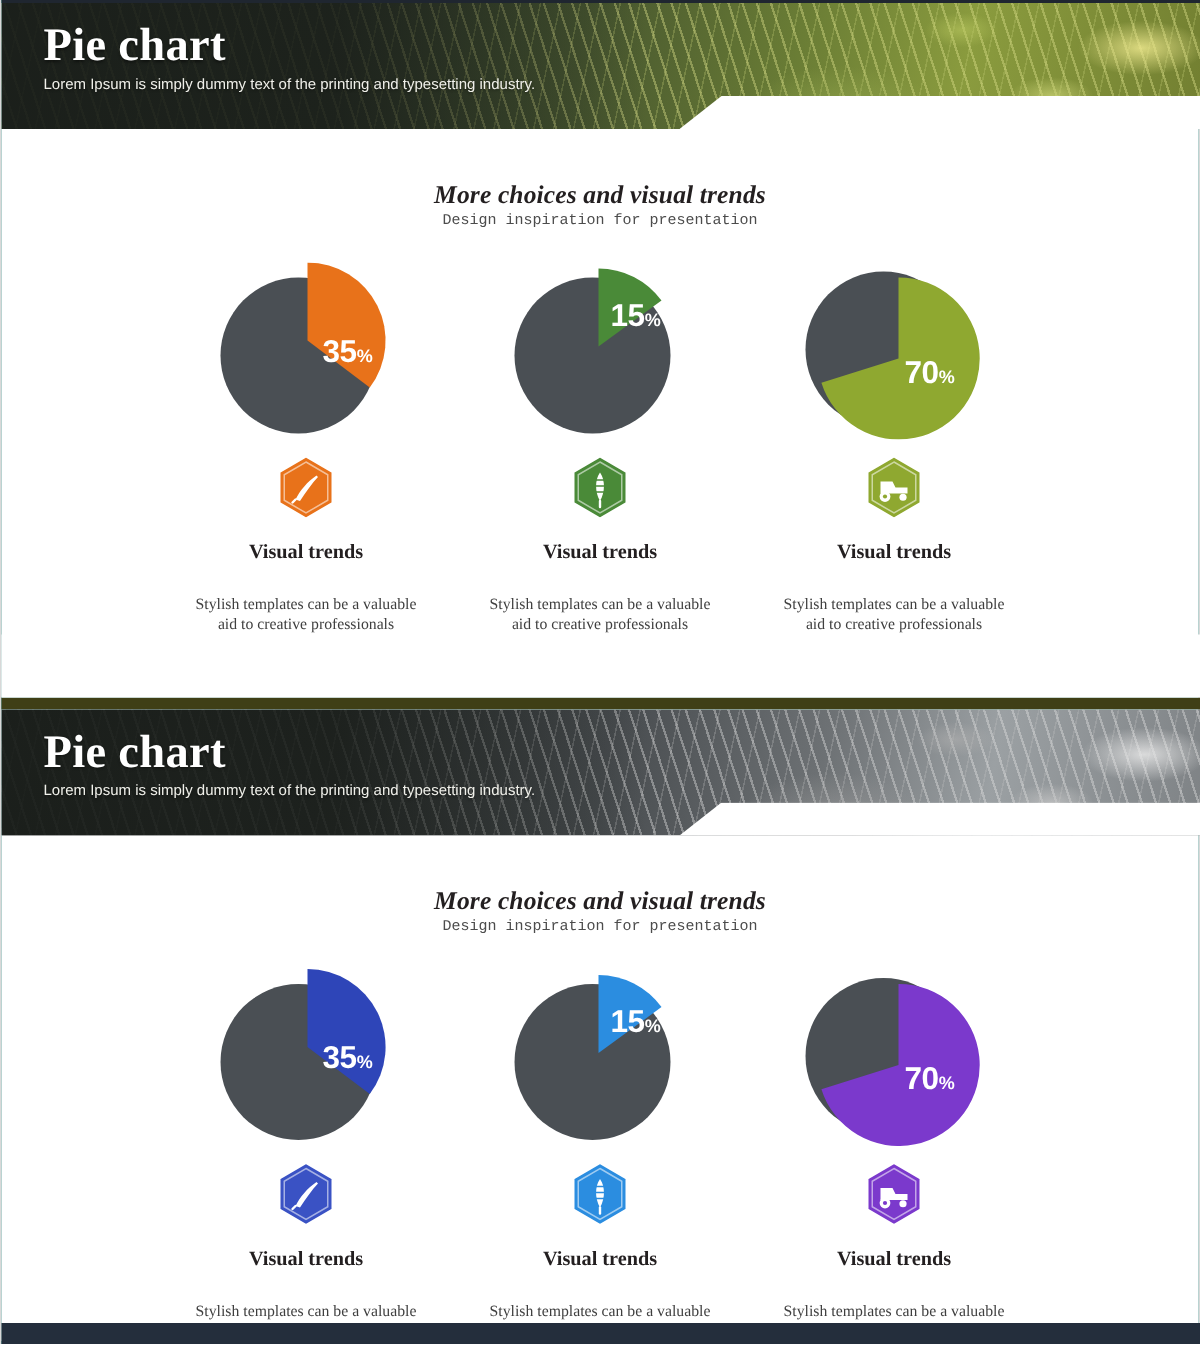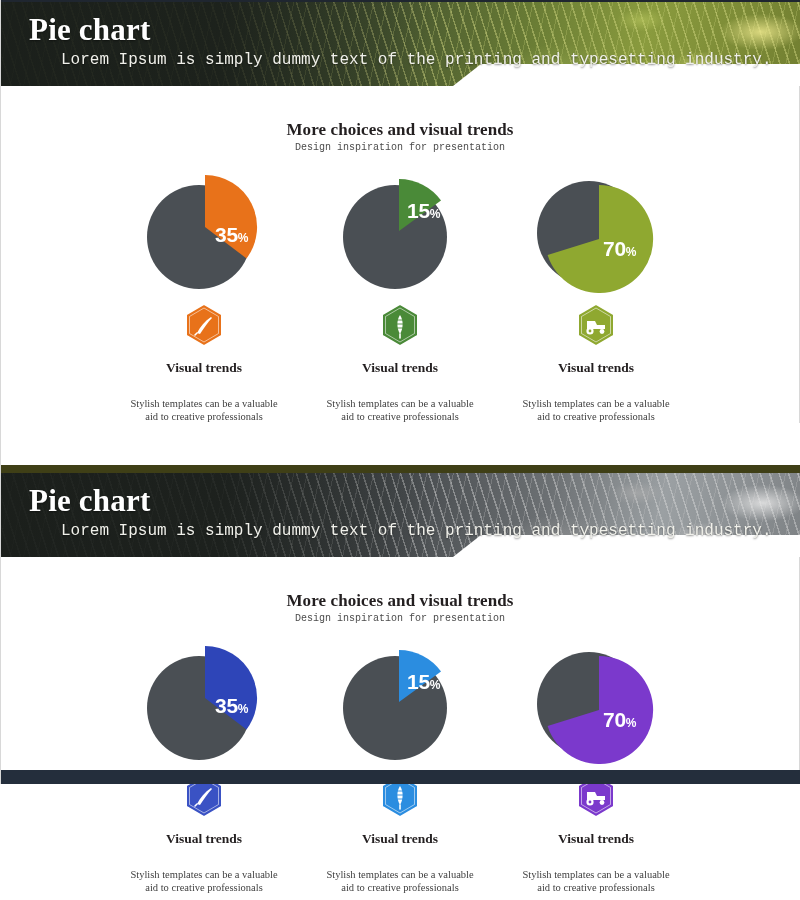--- a/index.html
+++ b/index.html
@@ -4,21 +4,21 @@
 <style>
   * { box-sizing: border-box; margin: 0; padding: 0; }
   html, body {
     width: 800px; height: 900px;
     background: #ffffff;
     font-family: "Liberation Serif", serif;
     overflow: hidden;
   }
   .page {
     position: relative;
-    width: 800px; height: 784px;
+    width: 800px; height: 896px;
     background: #0f766e;
     border-left: 1px solid #d8d8d8;
     border-right: 1px solid #d8d8d8;
   }
 
   
   .banner {
     position: relative;
     width: 800px;
     height: 84px;
@@ -65,25 +65,24 @@
     font-family: "Liberation Serif", serif;
     font-weight: bold;
     font-size: 31px;
     line-height: 36px;
     color: #ffffff;
     letter-spacing: .2px;
     text-shadow: 0 1px 2px rgba(0,0,0,.45);
   }
   .banner-sub {
     margin-top: 3px;
-    font-family: Liberation Mono, monospace;
-    font-size: 16px;
+    font-family: Liberation Sans, sans-serif;
+    font-size: 10px;
     color: #f0f0ea;
     text-shadow: 0 1px 2px rgba(0,0,0,.45);
-    margin-left: 32px;
   }
   
   .banner-notch {
     position: absolute;
     right: 0; bottom: 0;
     width: 400px; height: 22px;
     background: #ffffff;
     clip-path: polygon(52px 22px, 100% 22px, 100% 0, 80px 0);
     z-index: 3;
   }
@@ -93,20 +92,21 @@
   .panel-head {
     text-align: center;
     padding-top: 34px;
   }
   .panel-head h2 {
     font-family: "Liberation Serif", serif;
     font-weight: bold;
     font-size: 17px;
     color: #231f20;
     letter-spacing: .1px;
+    font-style: italic;
   }
   .panel-head p {
     font-family: Liberation Mono, monospace;
     font-size: 10px;
     color: #4c4c4c;
     margin-top: 2px;
   }
 
   .cols {
     display: flex;

